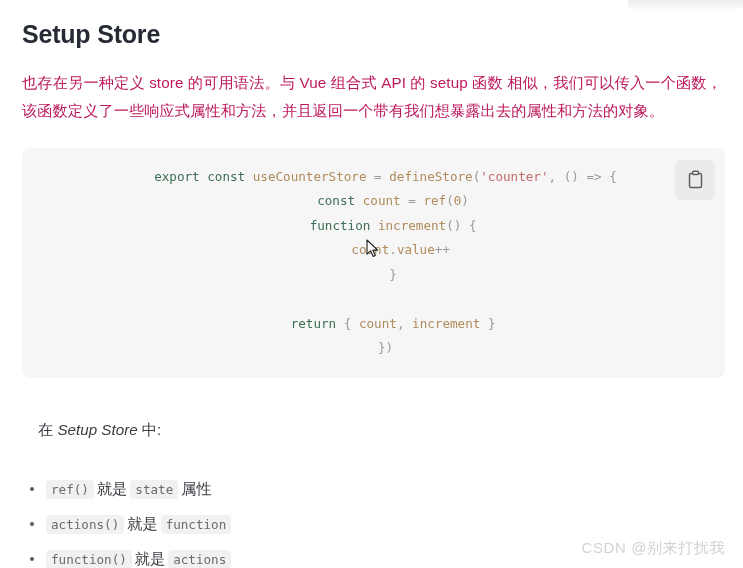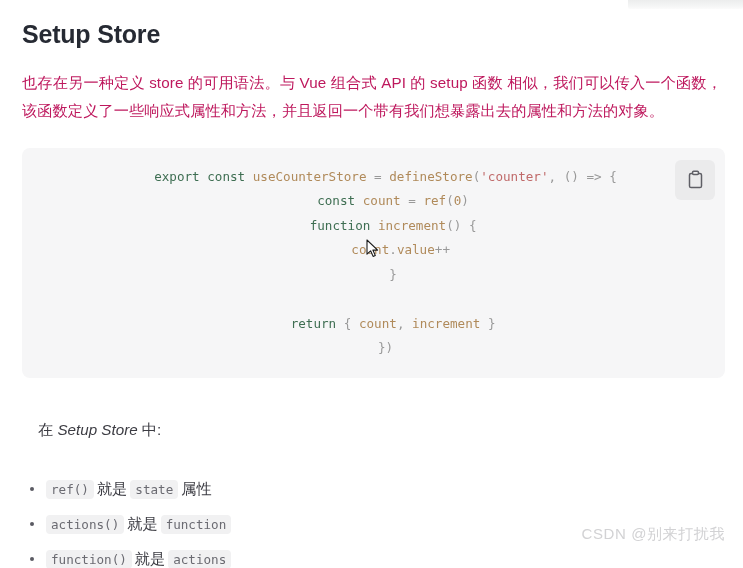--- a/index.html
+++ b/index.html
@@ -150,21 +150,21 @@
     font-family: "DejaVu Sans Mono", "Liberation Mono", monospace;
     font-size: 12.6px;
     color: #6b6b72;
   }
   .cn { margin: 1px 3px; }
 
   
   .watermark {
     position: absolute;
     right: 18px;
-    bottom: 24px;
+    bottom: 10px;
     font-size: 15px;
     color: #d2d2d4;
     letter-spacing: 0.6px;
     white-space: nowrap;
     font-family: "Liberation Sans", "DejaVu Sans", sans-serif;
   }
 
   
   .cursor {
     position: absolute;

